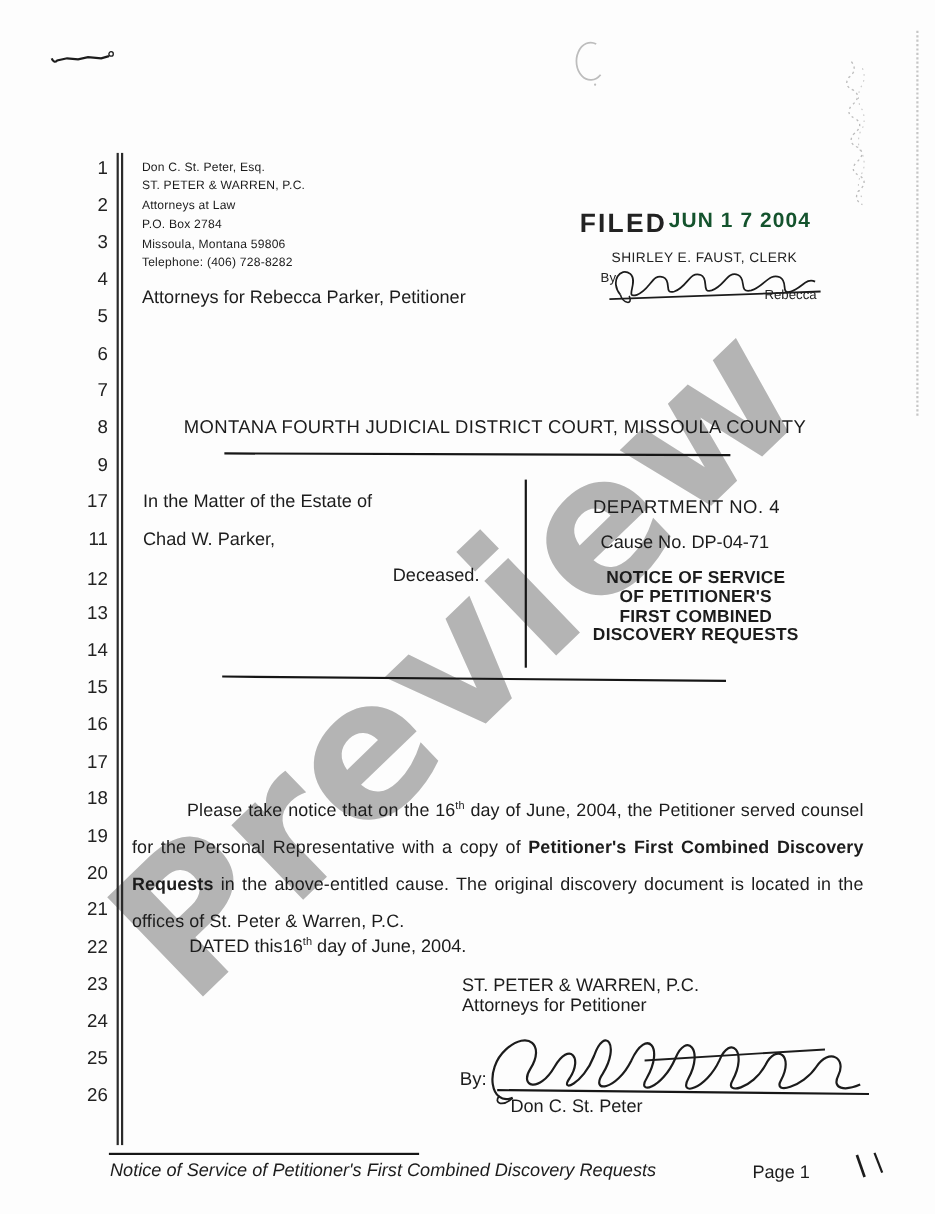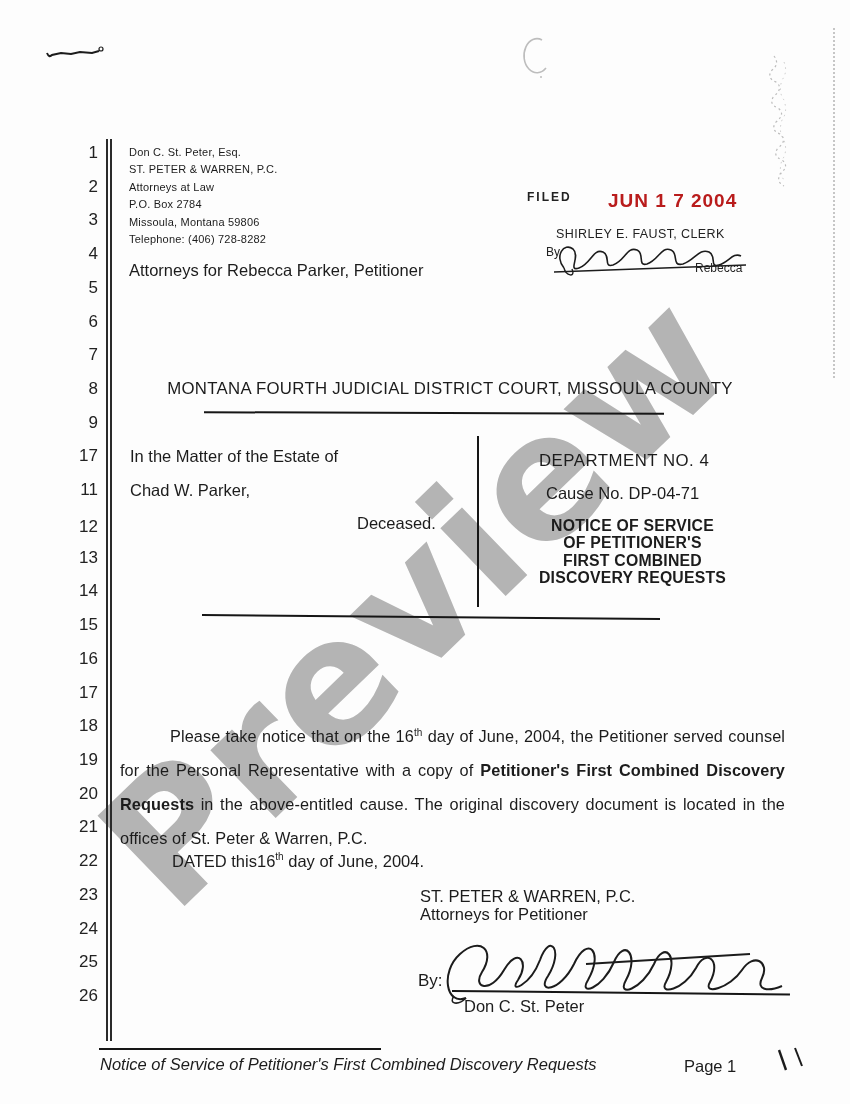--- a/index.html
+++ b/index.html
@@ -26,22 +26,22 @@
     font-size:17px; color:#222; z-index:2;
   }
   .vrule {
     position:absolute; left:106px; top:139px; height:902px; width:6px;
     border-left:2px solid #2a2a2a; border-right:2px solid #2a2a2a; z-index:2;
   }
   .hline { position:absolute; background:#161616; height:2px; z-index:2; }
   
   .attorney { left:129px; top:144px; font-size:11px; line-height:17.4px; letter-spacing:0.2px; }
   .role-line { left:129px; top:261px; font-size:16.5px; }
-  .stamp-filed { left:527px; top:190px; font-size:12px; font-weight:700; letter-spacing:2px; color:#222; }
-  .stamp-date { left:608px; top:190px; font-size:19px; font-weight:700; letter-spacing:1px; color:#b91c1c; }
+  .stamp-filed { left:527px; top:190px; font-size:24px; font-weight:700; letter-spacing:2px; color:#222; }
+  .stamp-date { left:608px; top:190px; font-size:19px; font-weight:700; letter-spacing:1px; color:#14532d; }
   .stamp-clerk { left:556px; top:227px; font-size:12.5px; letter-spacing:0.4px; color:#222; }
   .stamp-by { left:546px; top:245px; font-size:12px; color:#222; }
   .stamp-deputy { left:695px; top:261px; font-size:12px; color:#222; }
   .court-title { left:115px; top:379px; width:670px; text-align:center; font-size:16.8px; letter-spacing:0.3px; }
   .cap-l1 { left:130px; top:447px; font-size:16.5px; }
   .cap-l2 { left:130px; top:481px; font-size:16.5px; }
   .cap-deceased { left:357px; top:514px; font-size:16.5px; }
   .cap-dept { left:539px; top:451px; font-size:16.8px; letter-spacing:0.5px; }
   .cap-cause { left:546px; top:484px; font-size:16.5px; }
   .cap-doc-title { left:505px; top:517px; width:255px; text-align:center;

